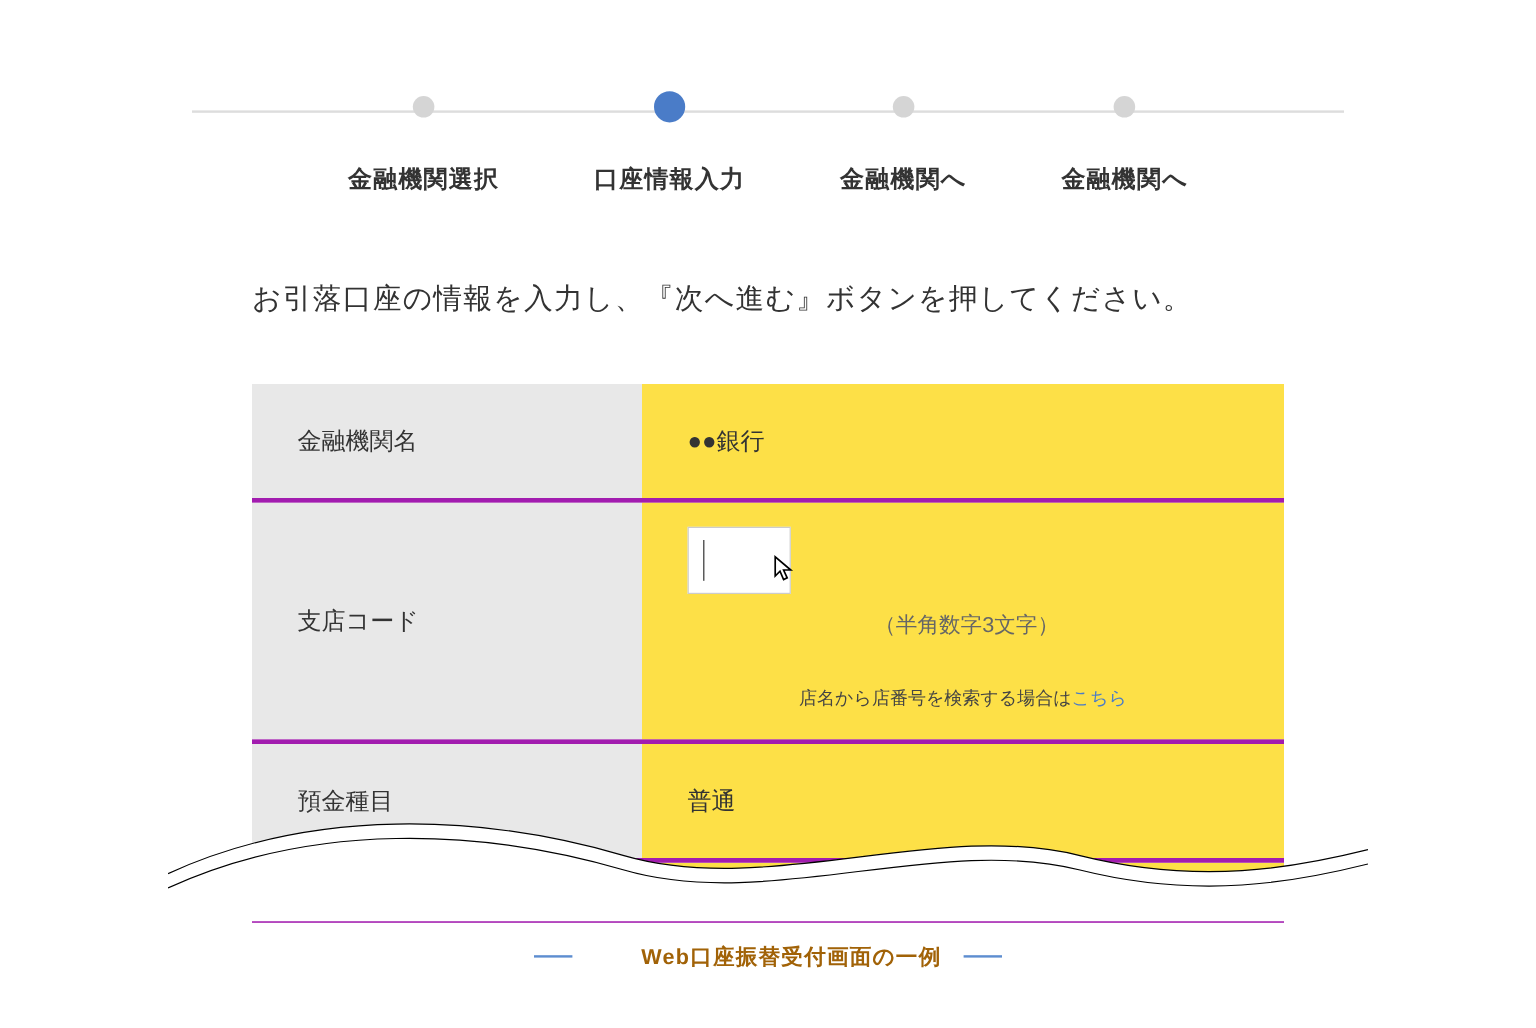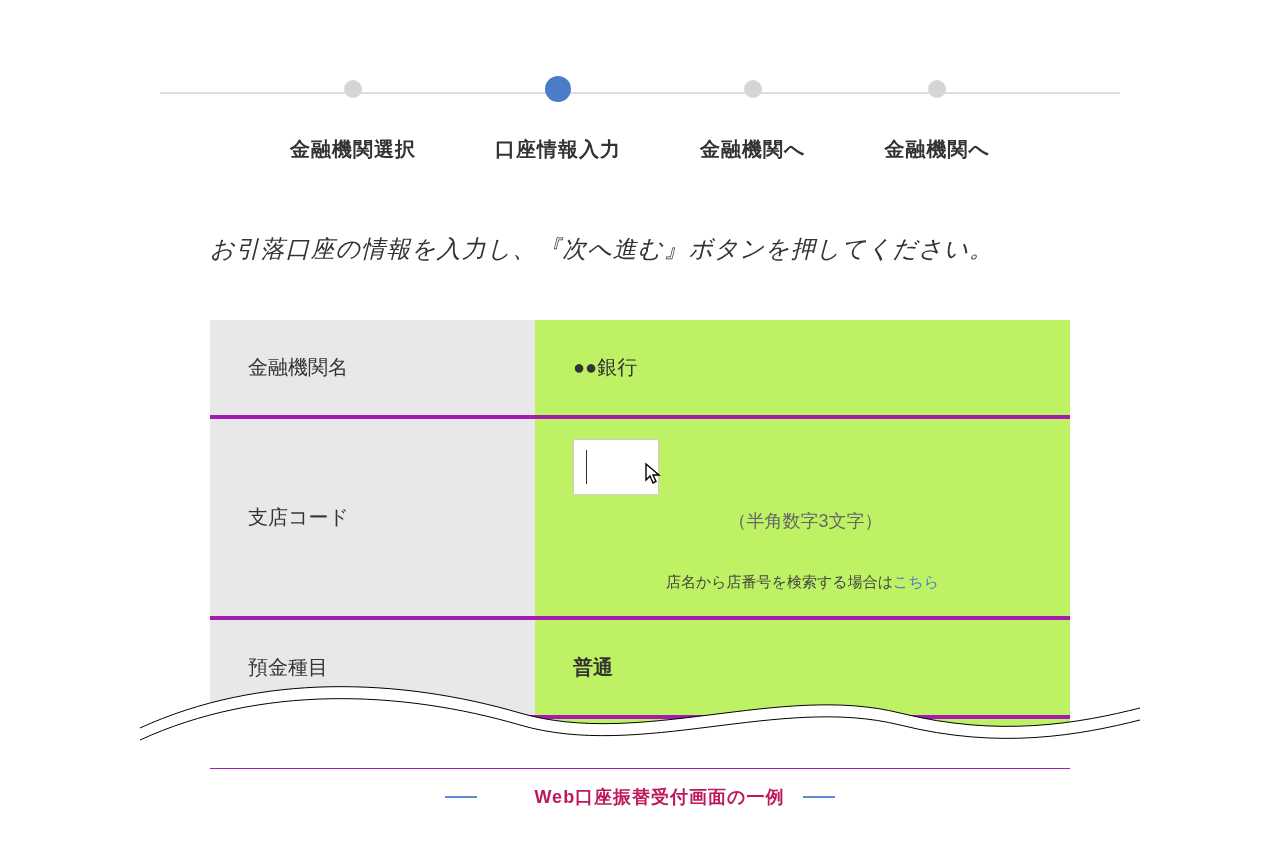--- a/index.html
+++ b/index.html
@@ -62,21 +62,20 @@
       letter-spacing: 1px;
     }
 
     
     .instruction {
       width: 860px;
       margin: 70px auto 0;
       font-size: 24px;
       color: #333;
       letter-spacing: 1px;
-      font-style: italic;
     }
 
     
     .form-table {
       width: 860px;
       margin: 55px auto 0;
       border-collapse: collapse;
     }
     .form-row {
       display: flex;
@@ -87,21 +86,21 @@
       width: 325px;
       background: #e8e8e8;
       padding: 34px 38px;
       font-size: 20px;
       color: #333;
       display: flex;
       align-items: center;
     }
     .form-value-cell {
       flex: 1;
-      background: #bef264;
+      background: #fde047;
       padding: 28px 38px;
       font-size: 20px;
       color: #333;
     }
     .form-label-cell.tall { padding: 50px 38px; }
 
     .text-input {
       width: 86px;
       height: 56px;
       border: 1px solid #ccc;
@@ -164,21 +163,21 @@
       justify-content: center;
       align-items: center;
       gap: 18px;
     }
     .caption-dash {
       width: 32px;
       height: 2px;
       background: #5d8dd0;
     }
     .caption-text {
-      color: #be185d;
+      color: #a16207;
       font-size: 18px;
       font-weight: bold;
       letter-spacing: 1px;
       margin-left: 39px;
     }
   </style>
 </head>
 <body>
 
 <div class="stepper-container">
@@ -219,21 +218,21 @@
       </div>
       <div class="hint-text">（半角数字3文字）</div>
       <div class="search-text">
         <span>店名から店番号を検索する場合は</span><span class="link-blue">こちら</span>
       </div>
     </div>
   </div>
 
   <div class="form-row">
     <div class="form-label-cell">預金種目</div>
-    <div class="form-value-cell" style="display:flex;align-items:center;font-weight:bold;">普通</div>
+    <div class="form-value-cell" style="display:flex;align-items:center;">普通</div>
   </div>
 
   <div class="form-row" style="height:50px;overflow:hidden;">
     <div class="form-label-cell" style="padding:16px 38px;"></div>
     <div class="form-value-cell" style="padding:14px 38px;">
       <div style="width:140px;height:40px;border:1px solid #ccc;background:#fff;border-radius:2px;"></div>
     </div>
   </div>
 </div>
 

